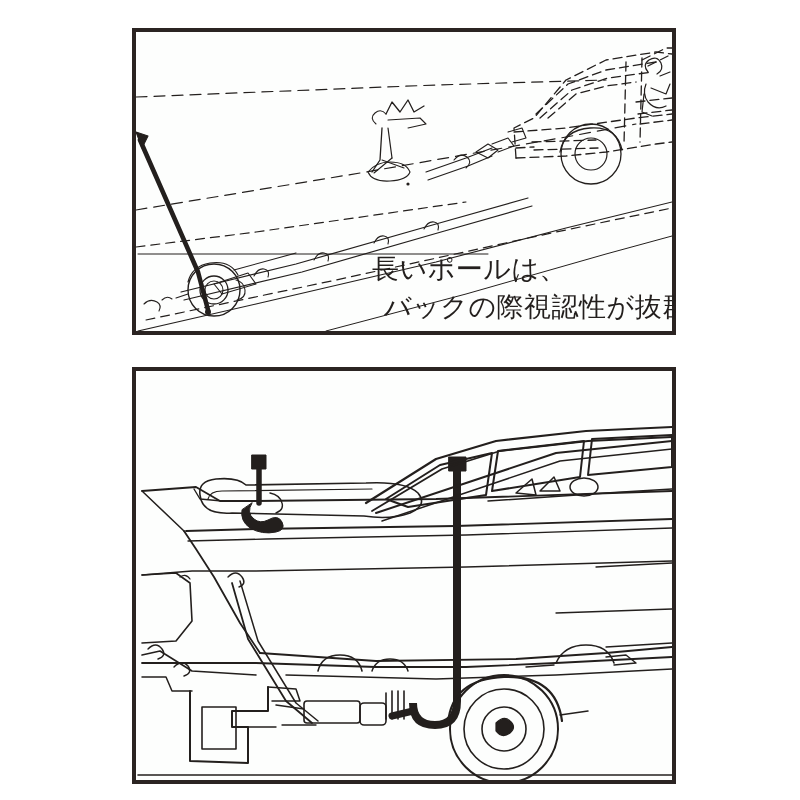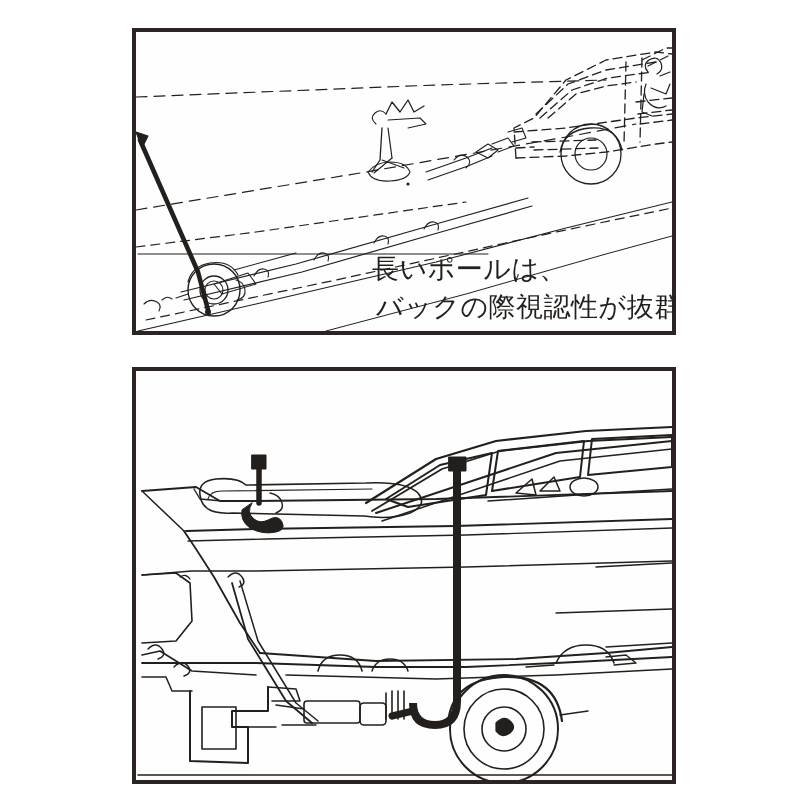--- a/index.html
+++ b/index.html
@@ -45,21 +45,21 @@
     left: 372px;
     top: 250px;
     width: 300px;
     color: #231f1d;
     font-size: 27px;
     line-height: 38px;
     letter-spacing: 0.5px;
     white-space: nowrap;
   }
   .caption-line { display: block; }
-  .caption-line.line2 { margin-left: 4px; font-family: Liberation Serif, serif; }
+  .caption-line.line2 { margin-left: 12px; font-family: Liberation Serif, serif; }
 </style>
 </head>
 <body>
 
 <div id="page">
 
   <div class="panel" id="panel-top">
     <svg viewBox="0 0 536 299" preserveAspectRatio="none">
       <g fill="none" stroke="#231f1d" stroke-width="1.1" stroke-linecap="round" stroke-linejoin="round">
 

